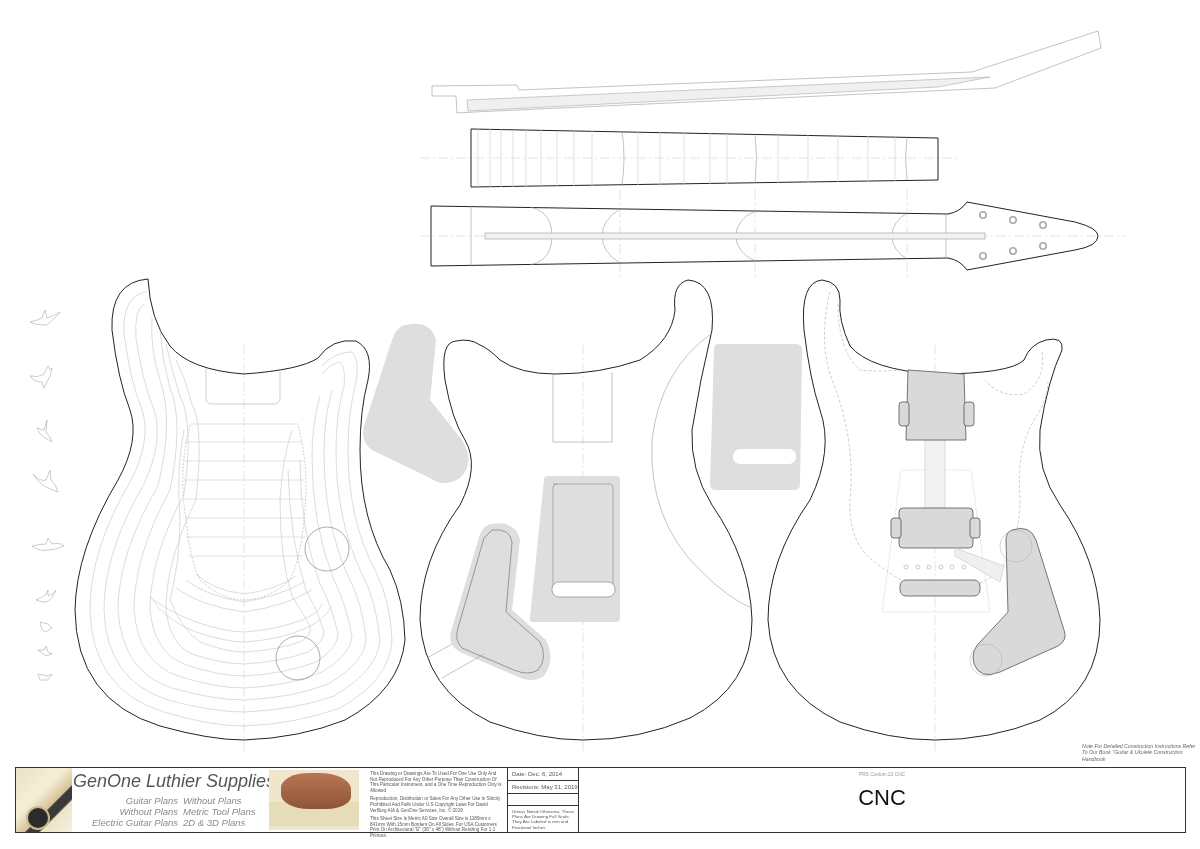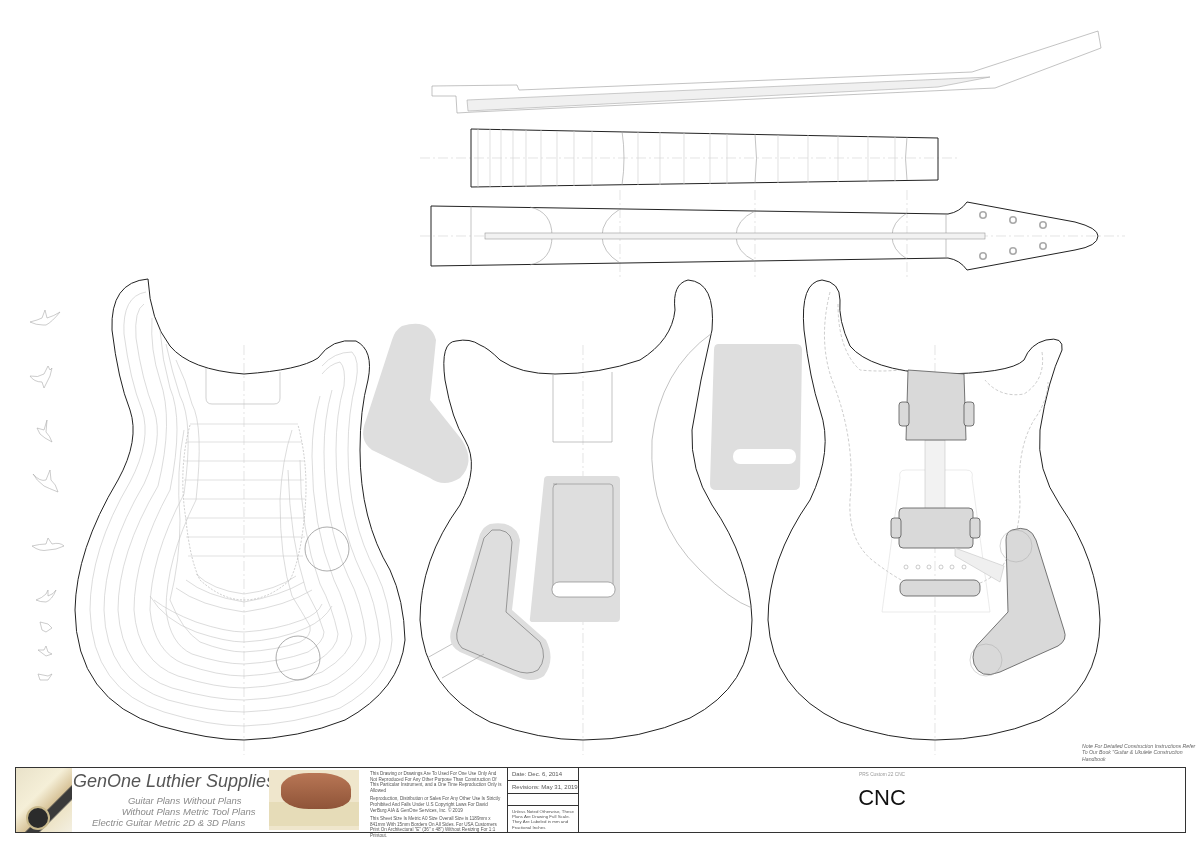--- a/index.html
+++ b/index.html
@@ -198,21 +198,21 @@
 
 <div class="title-block">
   <div class="tb-logo">
     <div class="logo-img-l">
         <div class="hole"></div>
       </div>
     <div class="logo-brand">GenOne Luthier Supplies</div>
     <div class="logo-col" style="left:76px; top:27px;text-align:right;">
       <div>Guitar Plans</div>
       <div>Without Plans</div>
-      <div>Electric Guitar Metric</div>
+      <div>Electric Guitar Plans</div>
     </div>
     <div class="logo-col" style="left:167px; top:27px;">
       <div>Without Plans</div>
       <div>Metric Tool Plans</div>
       <div>2D &amp; 3D Plans</div>
     </div>
     <div class="logo-img-r">
         <div class="base"></div>
         <div class="body"></div>
       </div>

